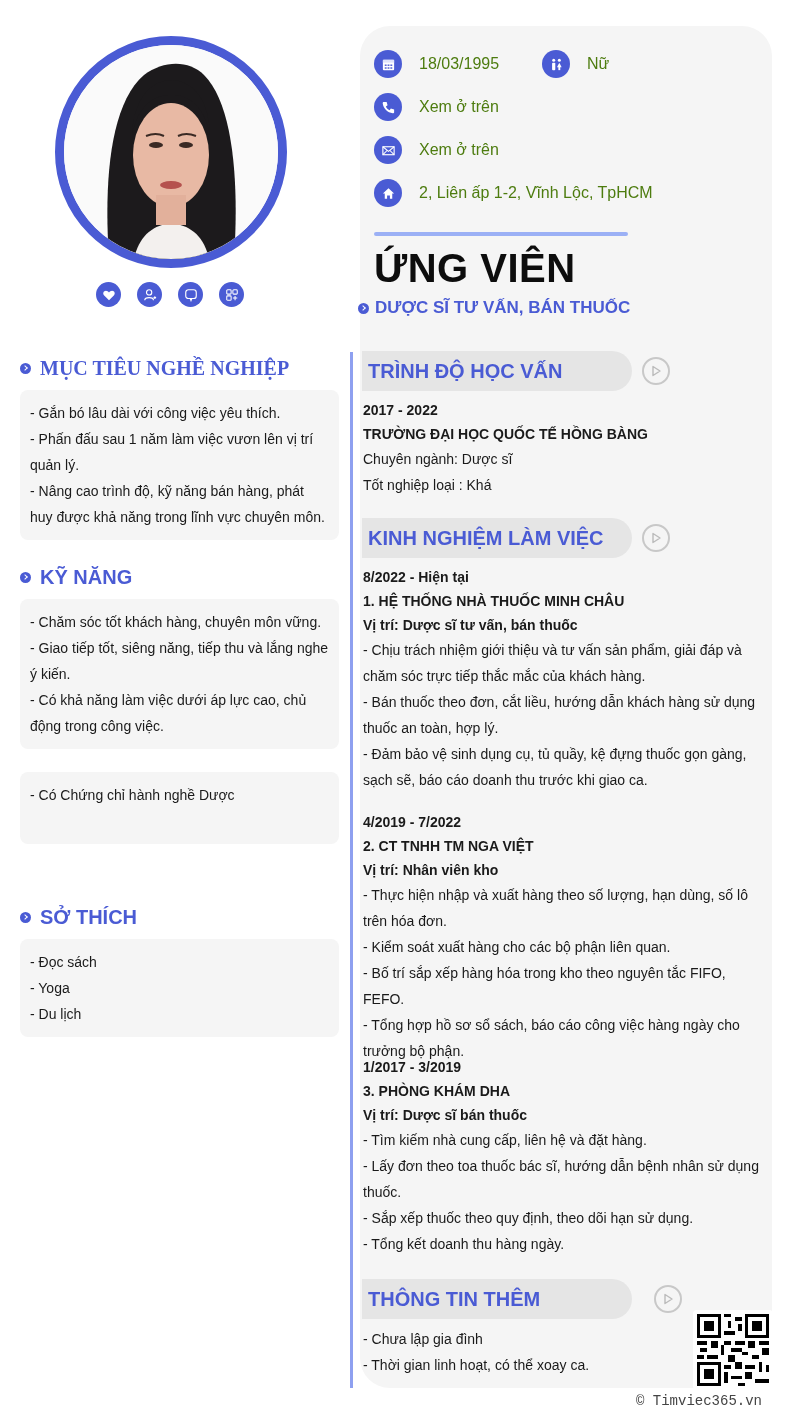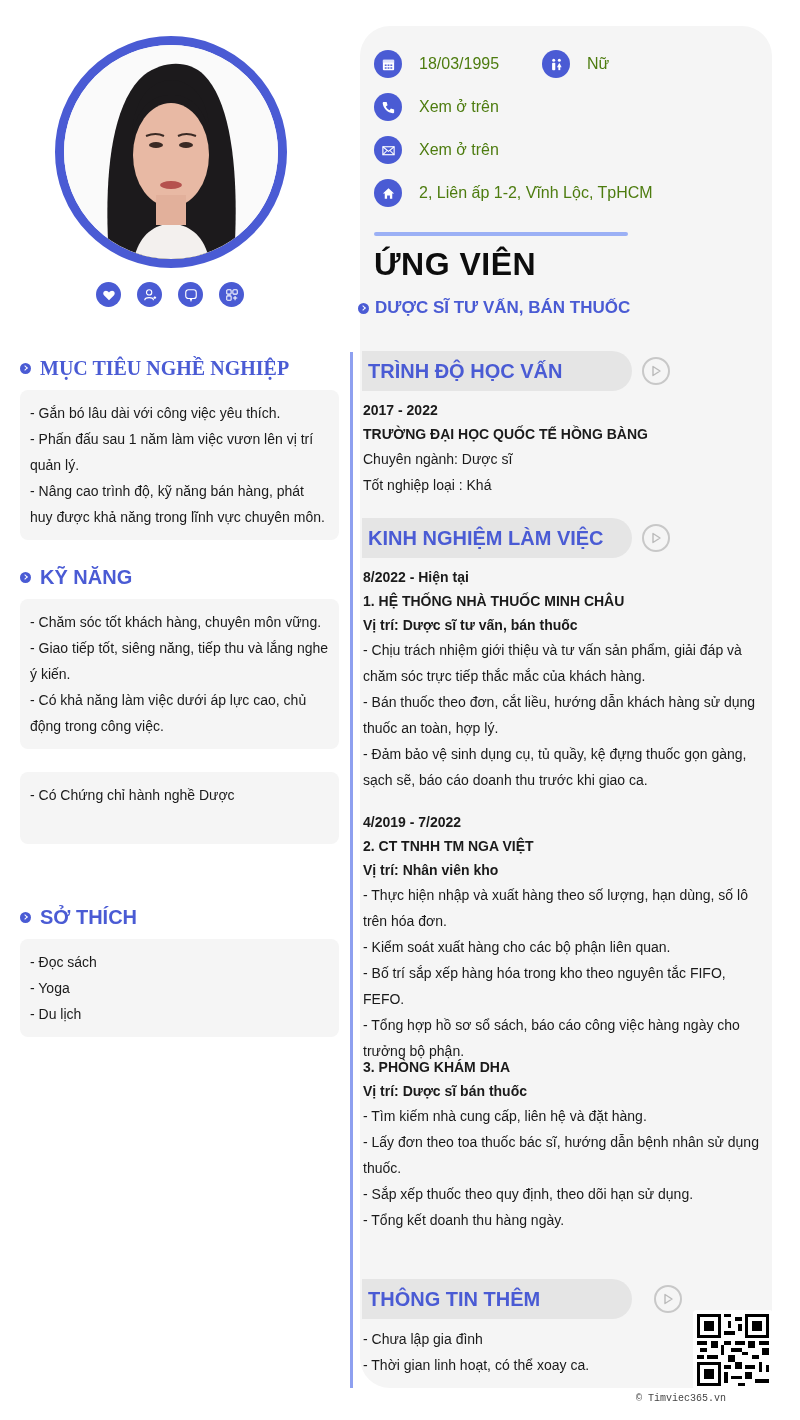--- a/index.html
+++ b/index.html
@@ -29,21 +29,21 @@
   
   .info-row { position: absolute; display: flex; align-items: center; }
   .info-icon {
     width: 28px; height: 28px; border-radius: 50%; background: #4a5bd4;
     display: flex; align-items: center; justify-content: center; flex-shrink: 0;
   }
   .info-icon svg { width: 15px; height: 15px; }
   .info-text { margin-left: 17px; font-size: 16px; color: #4d7c0f; white-space: nowrap; }
 
   .name-bar { position: absolute; left: 374px; top: 232px; width: 254px; height: 4px; background: #9bb0f5; border-radius: 2px; }
-  .cand-name { position: absolute; left: 374px; top: 246px; font-size: 32px; font-weight: bold; color: #0d0d0d; letter-spacing: 0.5px; }
+  .cand-name { position: absolute; left: 374px; top: 246px; font-size: 40px; font-weight: bold; color: #0d0d0d; letter-spacing: 0.5px; }
   .cand-title { position: absolute; left: 358px; top: 298px; display: flex; align-items: center; font-size: 17px; font-weight: bold; color: #4a5bd4; }
   .bullet-dot {
     width: 11px; height: 11px; border-radius: 50%; background: #4a5bd4; position: relative; margin-right: 6px; flex-shrink: 0;
   }
   .bullet-dot::after {
     content: ""; position: absolute; left: 3px; top: 3px; width: 3px; height: 3px;
     border-right: 1.5px solid #fff; border-top: 1.5px solid #fff; transform: rotate(45deg);
   }
 
   
@@ -64,21 +64,21 @@
     margin-left: 10px; width: 28px; height: 28px; border-radius: 50%; border: 2px solid #c8c8c8;
     display: flex; align-items: center; justify-content: center; cursor: pointer;
   }
   .r-play svg { width: 12px; height: 12px; }
 
   .r-block { position: absolute; left: 363px; width: 400px; font-size: 14px; line-height: 26px; color: #1a1a1a; }
   .r-block .b { font-weight: bold; line-height: 24px; }
 
   .qr { position: absolute; left: 693px; top: 1310px; width: 80px; height: 80px; background: #fff; border-radius: 4px; padding: 4px; }
   .qr svg { width: 72px; height: 72px; display: block; }
-  .footer { position: absolute; left: 636px; top: 1393px; font-family: "Liberation Mono", "DejaVu Sans Mono", monospace; font-size: 10px; color: #444; }
+  .footer { position: absolute; left: 636px; top: 1393px; font-family: "Liberation Mono", "DejaVu Sans Mono", monospace; font-size: 14px; color: #444; }
 </style>
 </head>
 <body>
 
 <div class="right-panel"></div>
 <div class="vline"></div>
 
 <div class="avatar-ring">
   <svg viewBox="0 0 214 214">
     <rect width="214" height="214" fill="#fafafa"></rect>
@@ -261,20 +261,21 @@
   <div class="b">4/2019 - 7/2022</div>
   <div class="b">2. CT TNHH TM NGA VIỆT</div>
   <div class="b">Vị trí: Nhân viên kho</div>
   <div>- Thực hiện nhập và xuất hàng theo số lượng, hạn dùng, số lô trên hóa đơn.</div>
   <div>- Kiểm soát xuất hàng cho các bộ phận liên quan.</div>
   <div>- Bố trí sắp xếp hàng hóa trong kho theo nguyên tắc FIFO, FEFO.</div>
   <div>- Tổng hợp hồ sơ sổ sách, báo cáo công việc hàng ngày cho trưởng bộ phận.</div>
 </div>
 
 <div class="r-block" style="top:1055px;">
+  <div class="b">1/2017 - 3/2019</div>
   <div class="b">3. PHÒNG KHÁM DHA</div>
   <div class="b">Vị trí: Dược sĩ bán thuốc</div>
   <div>- Tìm kiếm nhà cung cấp, liên hệ và đặt hàng.</div>
   <div>- Lấy đơn theo toa thuốc bác sĩ, hướng dẫn bệnh nhân sử dụng thuốc.</div>
   <div>- Sắp xếp thuốc theo quy định, theo dõi hạn sử dụng.</div>
   <div>- Tổng kết doanh thu hàng ngày.</div>
 </div>
 
 <div class="r-head" style="top:1279px;gap:12px;">
   <div class="r-pill">THÔNG TIN THÊM</div>

